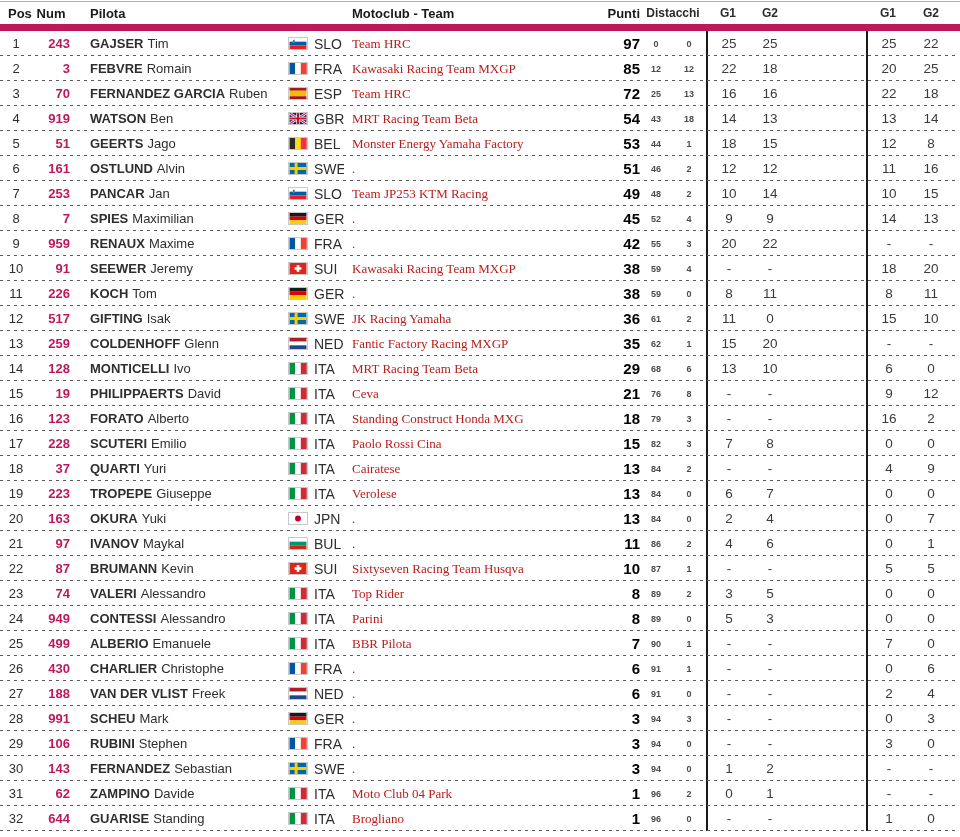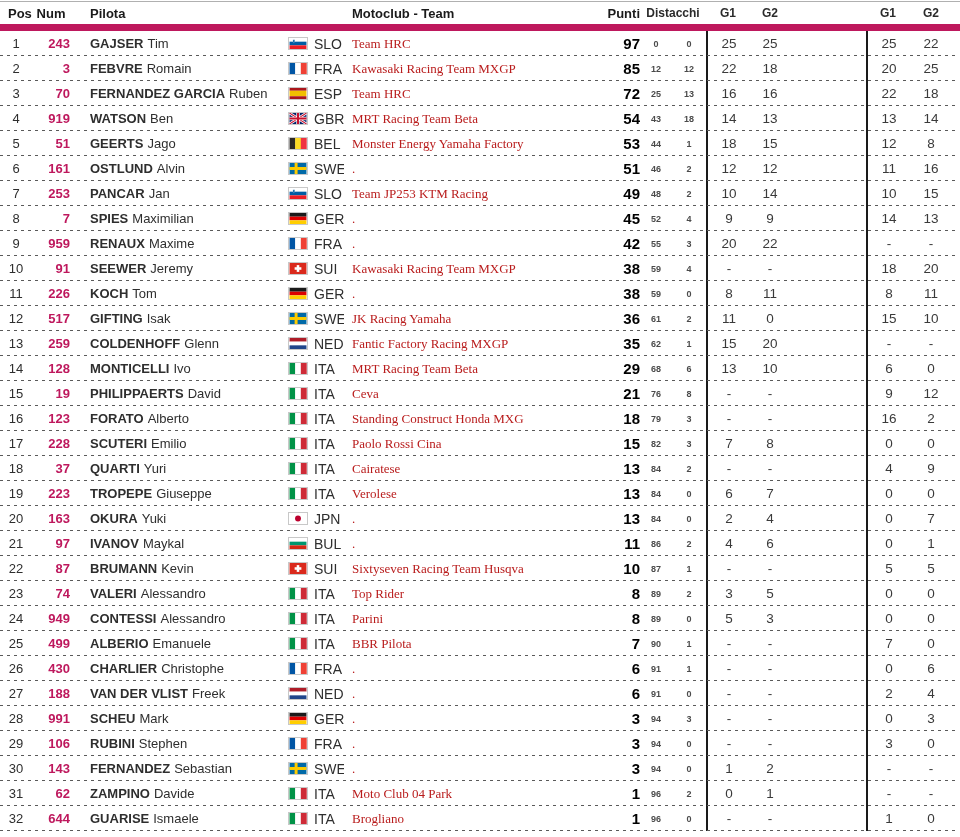--- a/index.html
+++ b/index.html
@@ -921,21 +921,21 @@
     <div class="c g1b">-</div>
     <div class="c g2b">-</div>
     <div class="c"></div>
   </div>
 
   <div class="row-grid">
     <div class="c pos">32</div>
     <div class="c num">644</div>
     <div class="c pilota">
           <span class="surname">GUARISE</span>
-          <span class="given">Ismaele</span>
+          <span class="given">Standing</span>
         </div>
     <div class="c flagc">
           <svg width="20" height="13" viewBox="0 0 20 13" xmlns="http://www.w3.org/2000/svg">
             <rect x="0" y="0" width="6.966666666666667" height="13" fill="#009246"></rect>
             <rect x="6.666666666666667" y="0" width="6.966666666666667" height="13" fill="#ffffff"></rect>
             <rect x="13.333333333333334" y="0" width="6.966666666666667" height="13" fill="#ce2b37"></rect>
           </svg>
         </div>
     <div class="c code">ITA</div>
     <div class="c team">Brogliano</div>

